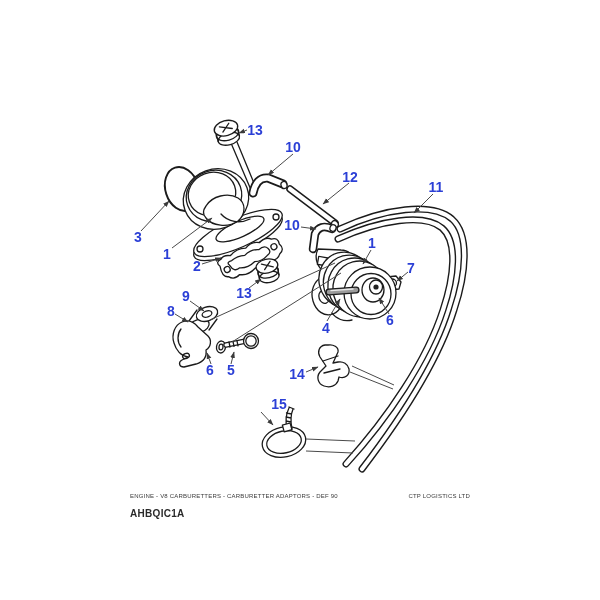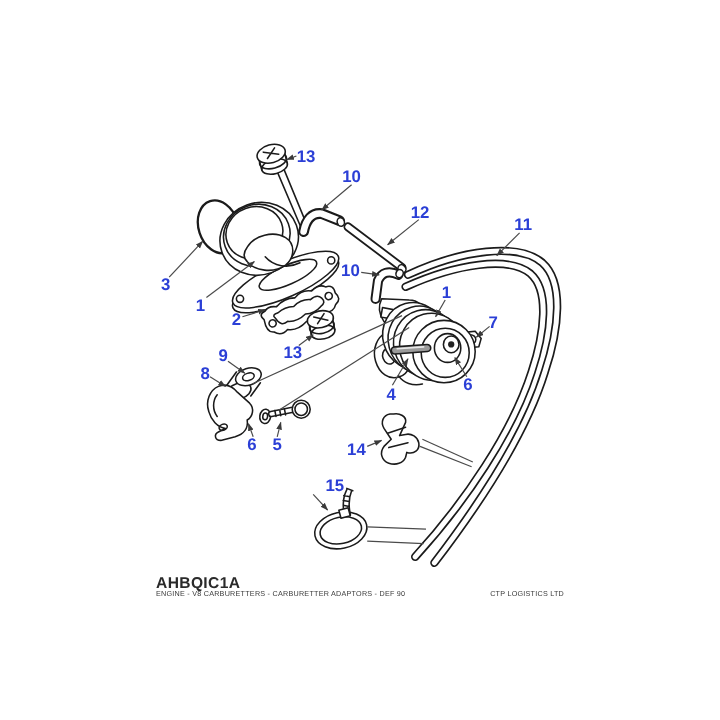--- a/index.html
+++ b/index.html
@@ -4,21 +4,21 @@
 <style>
   html,body{margin:0;padding:0;background:#ffffff;}
   body{width:600px;height:600px;font-family:"Liberation Sans",sans-serif;-webkit-font-smoothing:antialiased;}
   .stage{position:relative;width:600px;height:600px;background:#fff;overflow:hidden;}
   svg.diagram{position:absolute;left:0;top:0;}
   .part-line{stroke:var(--line,#1b1b1b);stroke-width:1.3;fill:none;stroke-linecap:round;stroke-linejoin:round;}
   .part-fill{stroke:var(--line,#1b1b1b);stroke-width:1.3;fill:#ffffff;stroke-linejoin:round;}
   .leader{stroke:#4a4a4a;stroke-width:1;fill:none;}
   .callout{position:absolute;transform:translate(-50%,-50%);color:var(--accent,#2b3fd6);
            font-weight:bold;font-size:14px;line-height:1;cursor:pointer;user-select:none;}
-  .code{position:absolute;left:130px;top:478px;font-size:13px;font-weight:bold;color:#2a2a2a;letter-spacing:.3px;}
+  .code{position:absolute;left:130px;top:508px;font-size:10px;font-weight:bold;color:#2a2a2a;letter-spacing:.3px;}
   .desc{position:absolute;left:130px;top:493px;font-size:6px;color:#3a3a3a;letter-spacing:.2px;}
   .supplier{position:absolute;right:130px;top:493px;font-size:6px;color:#3a3a3a;letter-spacing:.2px;}
   .copyright{position:absolute;left:0;right:0;top:572px;text-align:center;font-size:9px;color:#333;}
 </style>
 </head>
 <body>
 
 <div class="stage">
 
   <svg class="diagram" width="600" height="600" viewBox="0 0 600 600">

